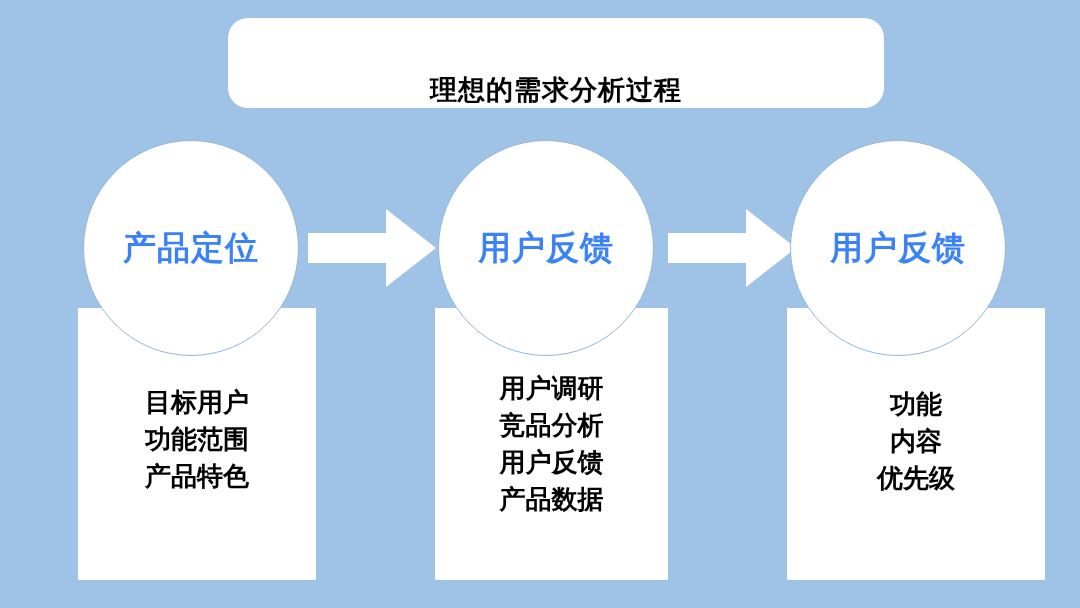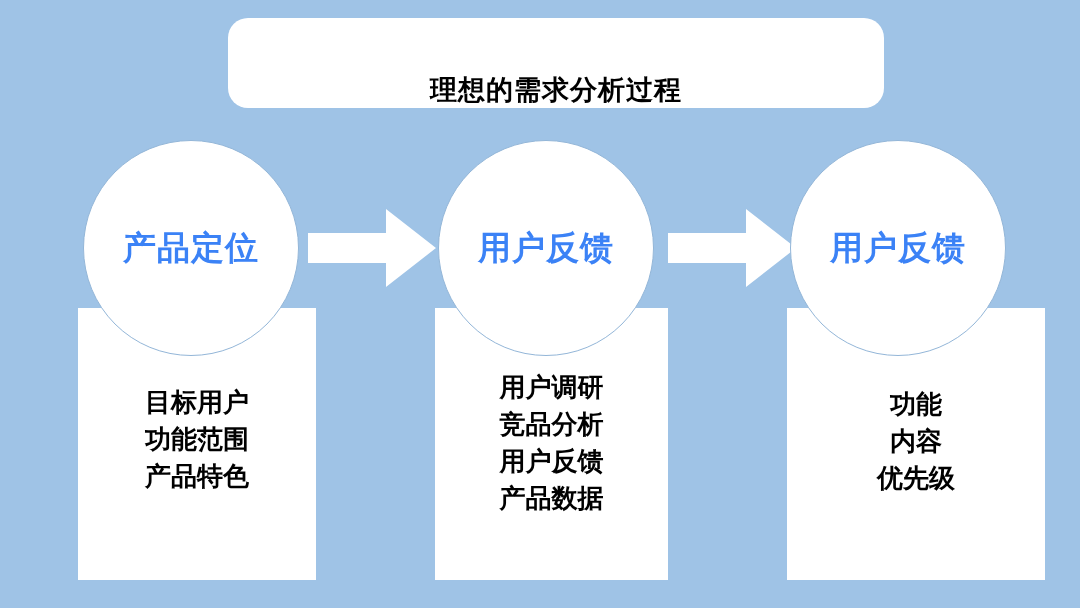--- a/index.html
+++ b/index.html
@@ -60,21 +60,21 @@
     color: #000000;
     line-height: 1.42;
     white-space: pre-line;
   }
 
   #detail-box-1 { left: 78px;  top: 308px; width: 238px; height: 272px; }
   #detail-box-2 { left: 435px; top: 308px; width: 233px; height: 272px; }
   #detail-box-3 { left: 787px; top: 308px; width: 258px; height: 272px; }
 
   #detail-box-1 .detail-lines { padding-top: 76px; }
-  #detail-box-2 .detail-lines { padding-top: 62px; font-family: Liberation Serif, serif; }
+  #detail-box-2 .detail-lines { padding-top: 62px; }
   #detail-box-3 .detail-lines { padding-top: 78px; }
 
   
   .stage-circle {
     position: absolute;
     width: 216px;
     height: 216px;
     border-radius: 50%;
     background: #ffffff;
     border: 1.4px solid #93b6d8;

